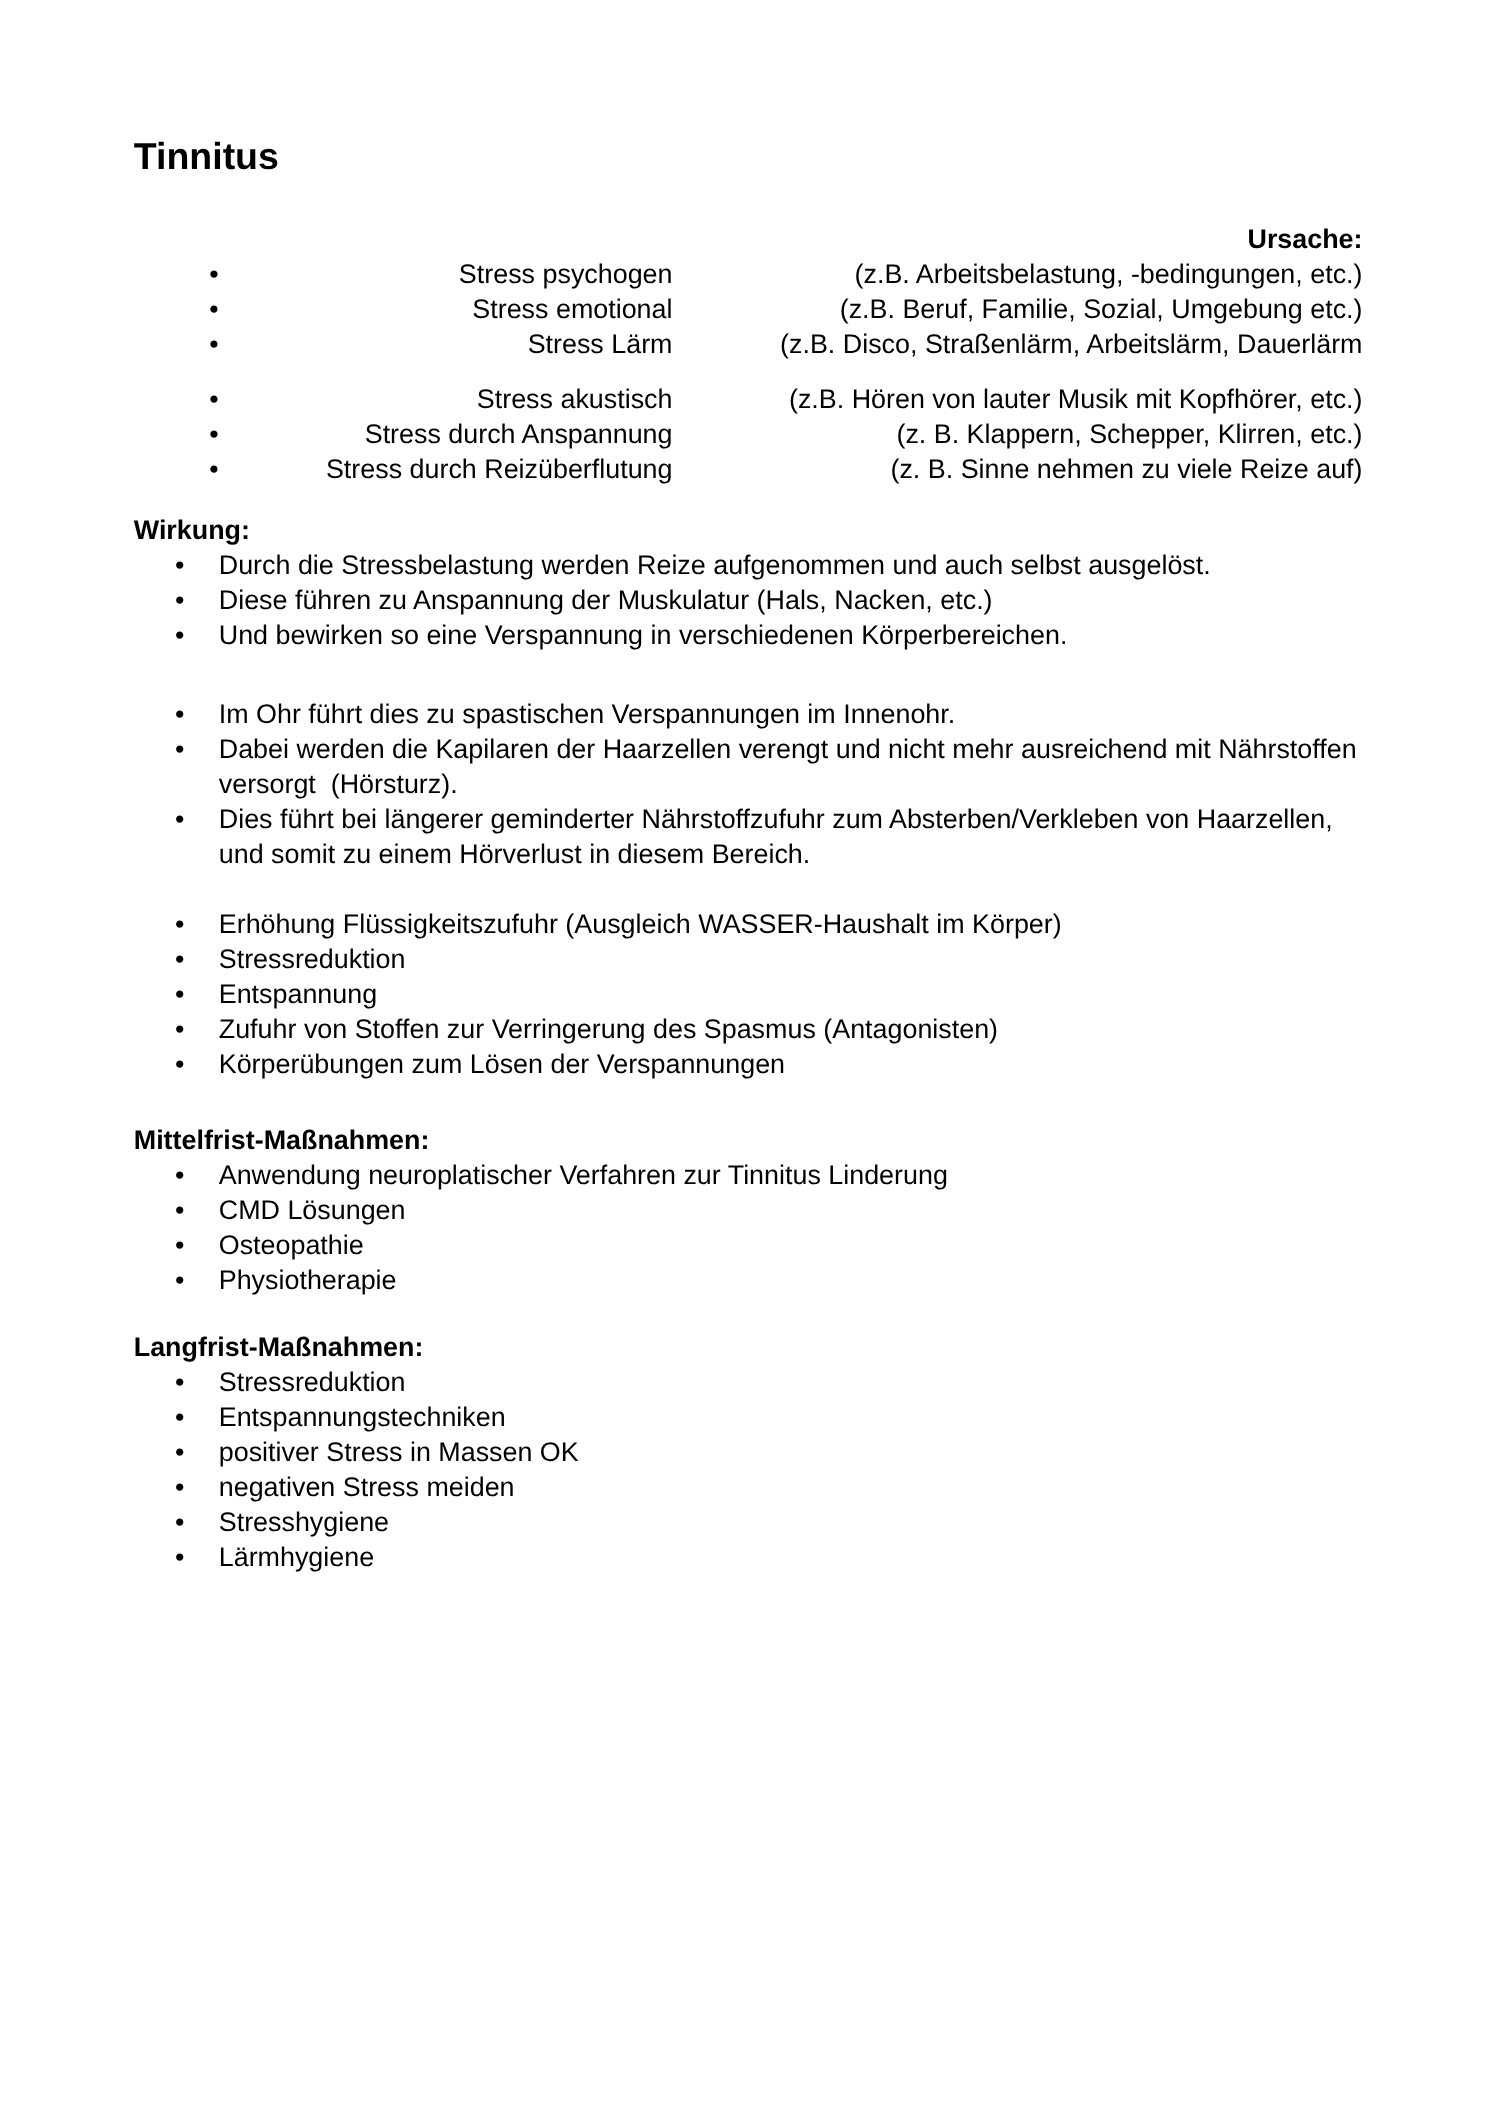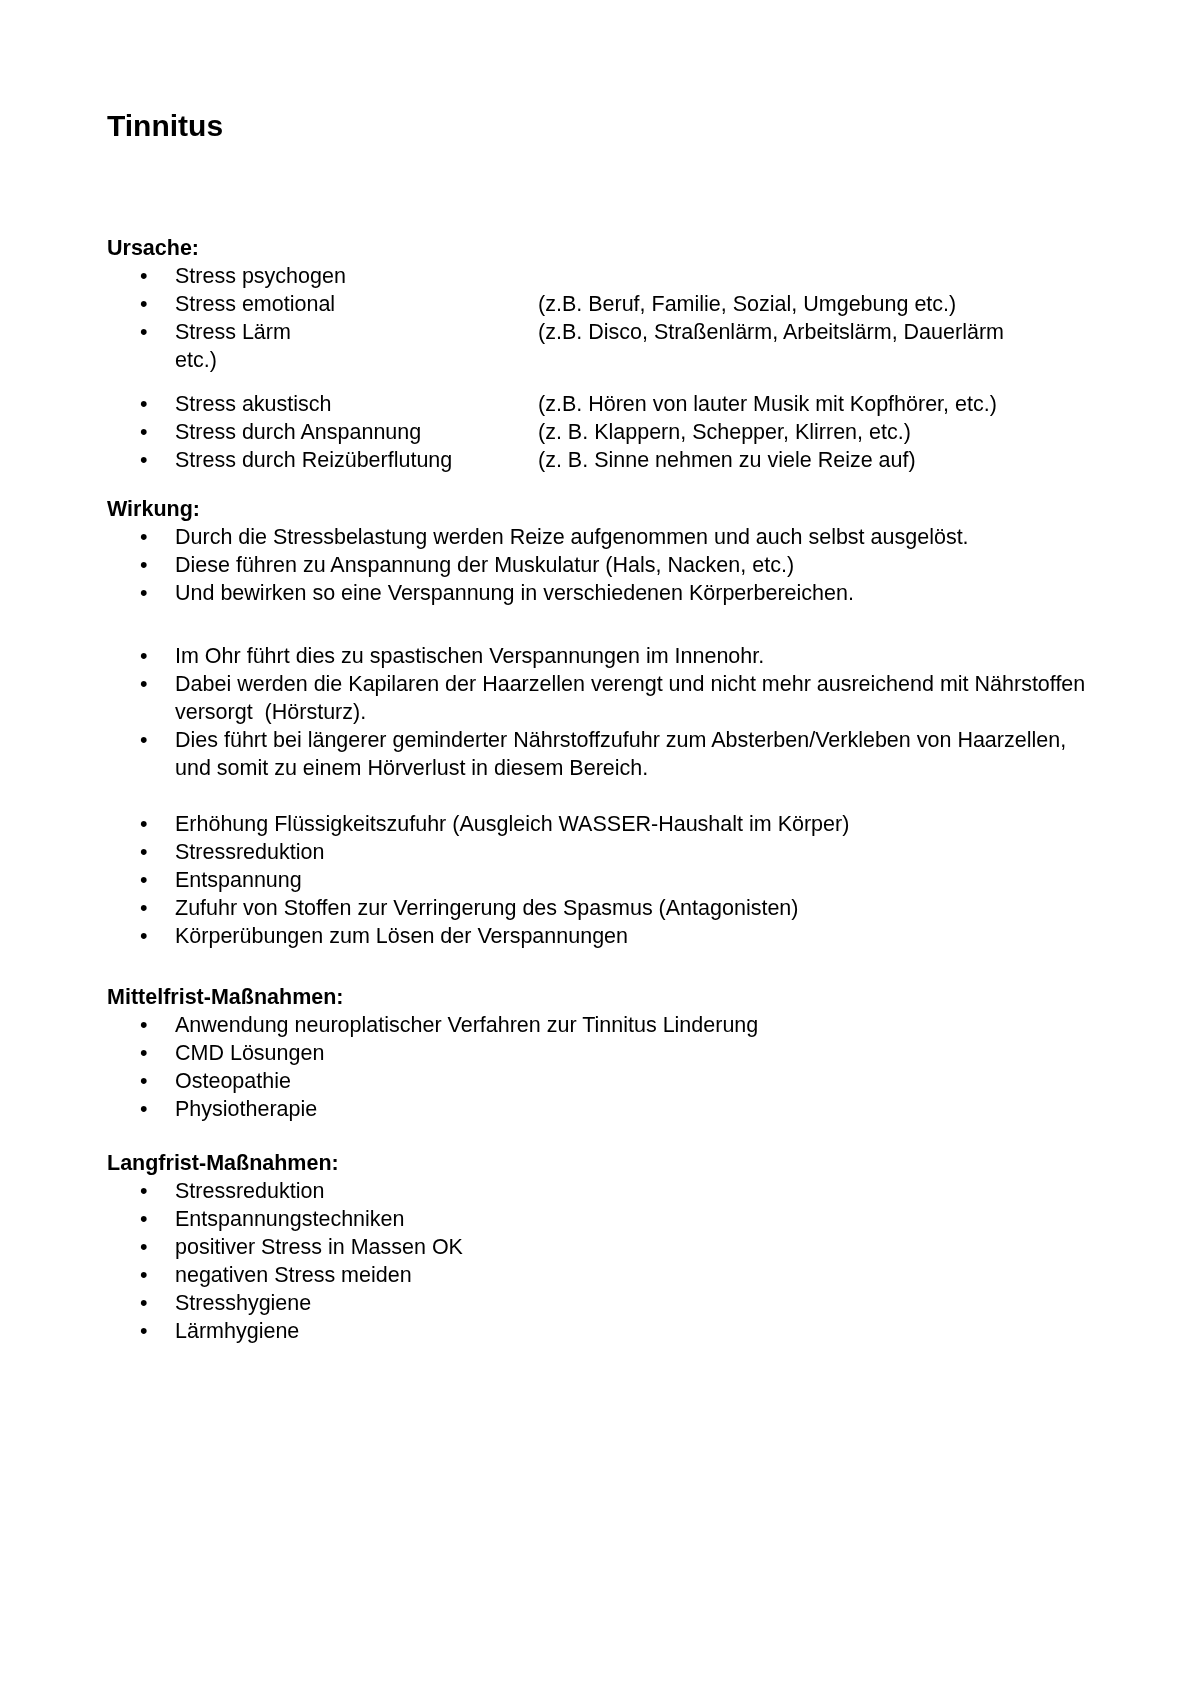--- a/index.html
+++ b/index.html
@@ -26,21 +26,21 @@
     font-weight: bold;
     margin: 0;
   }
   .doc-subtitle {
     font-size: 30px;
     line-height: 36px;
     font-weight: bold;
     margin: 39px 0 0 0;
   }
   .section { margin-top: 26px; }
-  .section.first { margin-top: 90px; }
+  .section.first { margin-top: 33px; text-align: right; }
   .section.mt21 { margin-top: 21px; }
   .section.mt28 { margin-top: 28px; }
   .section.mt33 { margin-top: 33px; }
   .sec-heading {
     font-weight: bold;
   }
   .row, .li {
     display: flex;
     padding-left: 33px;
   }
@@ -70,36 +70,32 @@
 
 <div class="page">
 
   <h1 class="doc-title">Tinnitus</h1>
 
   <div class="section first">
     <div class="sec-heading">Ursache:</div>
     <div class="row">
       <span class="bullet-col">•</span>
       <span class="left-col">Stress psychogen</span>
+      <span class="right-col">(z.B. Arbeitsbelastung, -bedingungen, etc.)</span>
     </div>
     <div class="row">
       <span class="bullet-col">•</span>
       <span class="left-col">Stress emotional</span>
       <span class="right-col">(z.B. Beruf, Familie, Sozial, Umgebung etc.)</span>
     </div>
     <div class="row">
       <span class="bullet-col">•</span>
       <span class="left-col">Stress Lärm</span>
       <span class="right-col">(z.B. Disco, Straßenlärm, Arbeitslärm, Dauerlärm</span>
     </div>
-    <div class="row">
-      <span class="bullet-col"></span>
-      <span class="left-col">etc.)</span>
-      <span class="right-col"></span>
-    </div>
     <div class="row gap-before">
       <span class="bullet-col">•</span>
       <span class="left-col">Stress akustisch</span>
       <span class="right-col">(z.B. Hören von lauter Musik mit Kopfhörer, etc.)</span>
     </div>
     <div class="row">
       <span class="bullet-col">•</span>
       <span class="left-col">Stress durch Anspannung</span>
       <span class="right-col">(z. B. Klappern, Schepper, Klirren, etc.)</span>
     </div>

